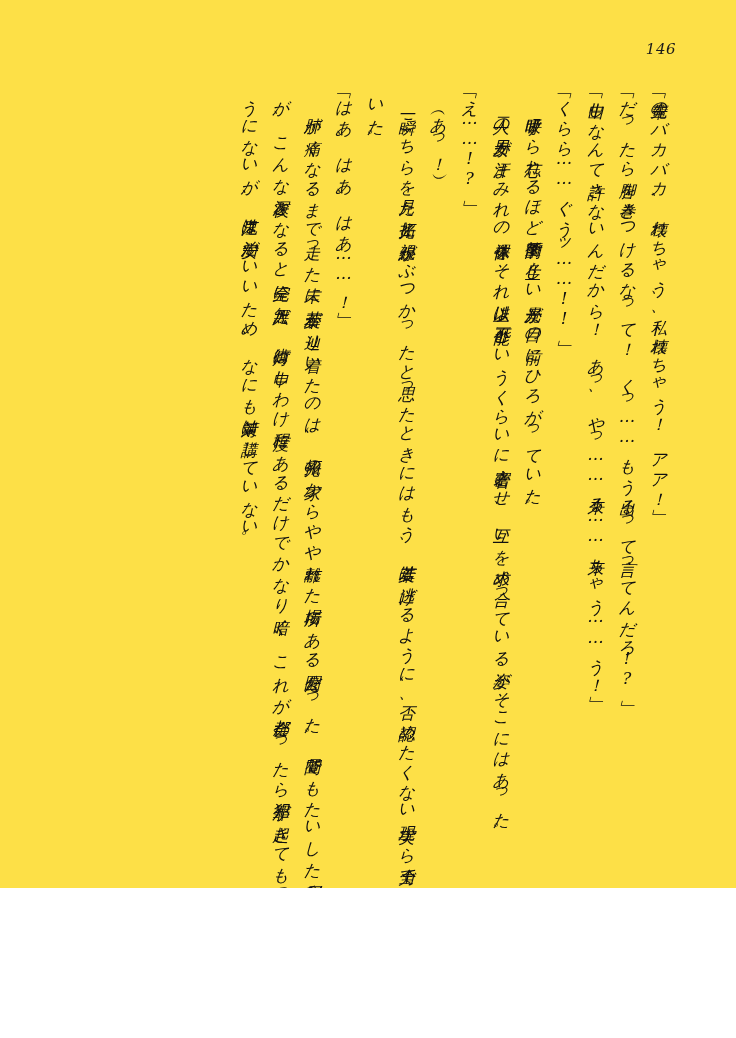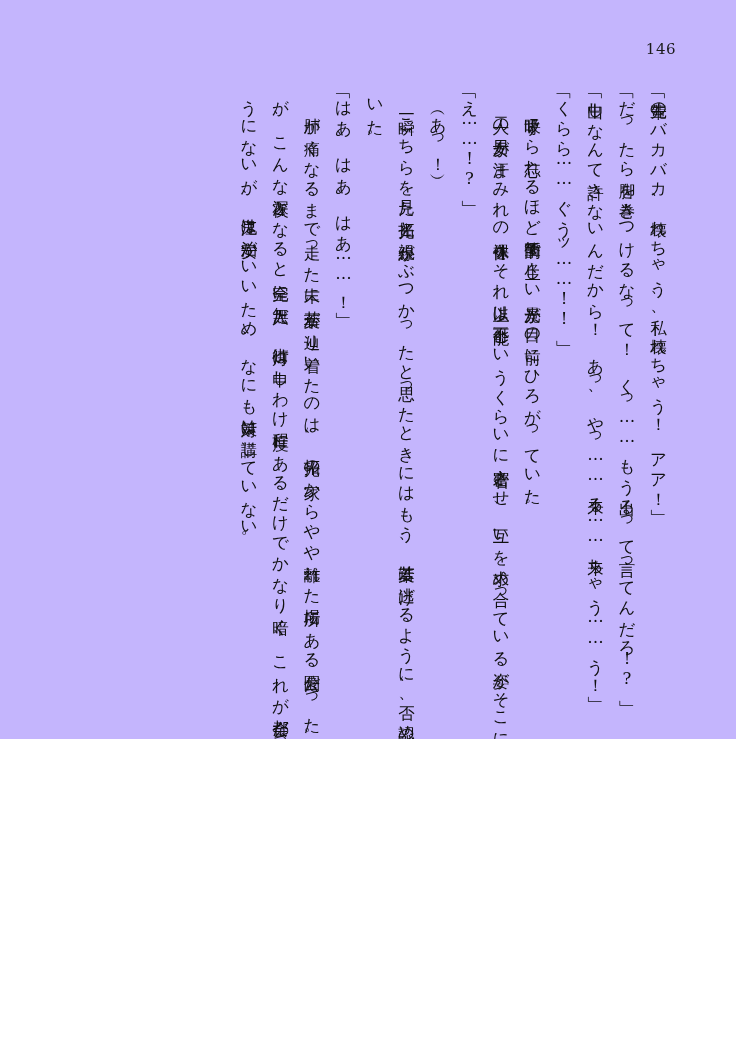--- a/index.html
+++ b/index.html
@@ -3,25 +3,26 @@
 <meta charset="utf-8">
 <style>
   html, body {
     margin: 0;
     padding: 0;
     background: #ffffff;
   }
   #page {
     position: relative;
     width: 736px;
-    height: 739px;
-    background: #c4b5fd;
+    height: 888px;
+    background: #fde047;
     overflow: hidden;
     font-family: "DejaVu Serif", "Liberation Serif", serif;
     color: #101010;
+    font-style: italic;
   }
   #page-number {
     position: absolute;
     top: 40px;
     right: 60px;
     font-size: 15px;
     font-family: "DejaVu Serif", "Liberation Serif", serif;
     color: #1a1a1a;
     letter-spacing: 0.5px;
   }

